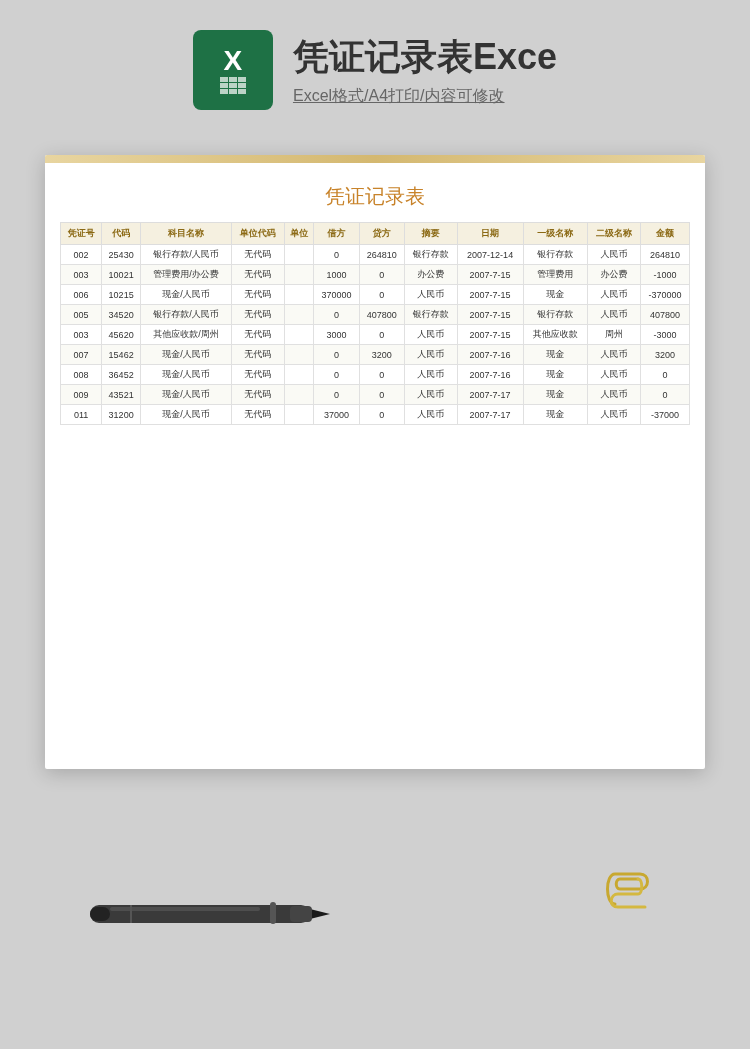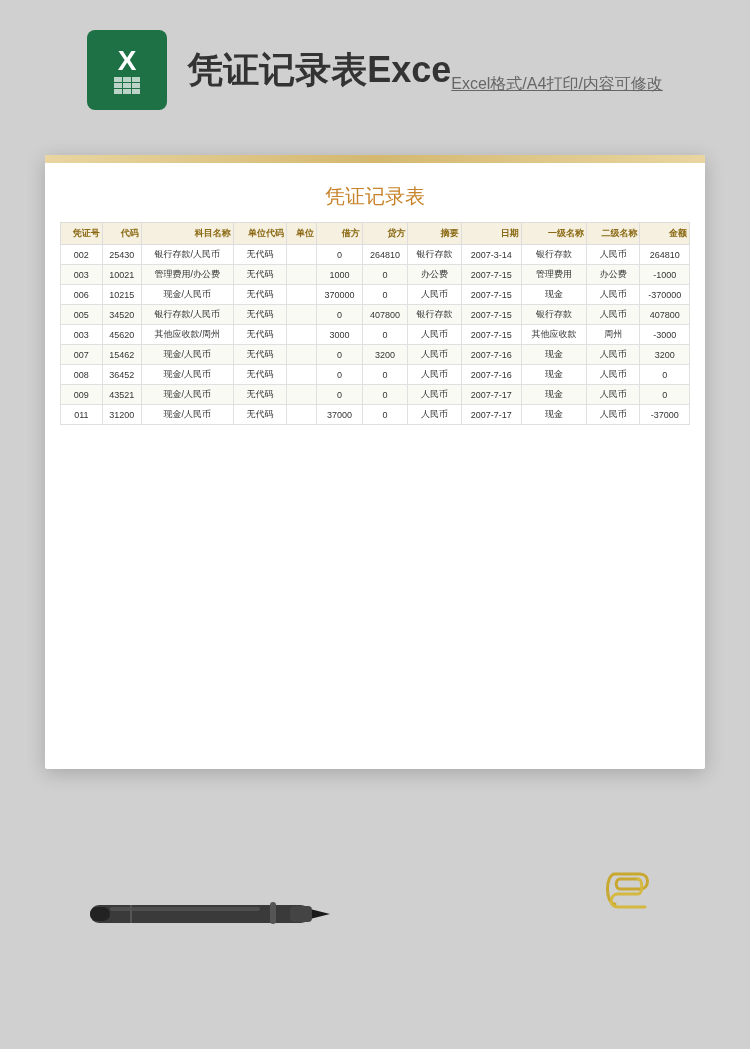--- a/index.html
+++ b/index.html
@@ -58,22 +58,21 @@
       gap: 1px;
       margin-top: 2px;
     }
 
     .excel-grid-cell {
       background: rgba(255,255,255,0.7);
     }
 
     .header-text {
       display: flex;
-      flex-direction: row;
-      align-items: flex-end;
+      flex-direction: column;
     }
 
     .header-title {
       font-size: 36px;
       font-weight: bold;
       color: #333;
     }
 
     .header-subtitle {
       font-size: 16px;
@@ -118,21 +117,21 @@
       border-collapse: collapse;
       font-size: 9px;
     }
 
     .record-table th {
       background: #f5f0e0;
       color: #8b6914;
       font-weight: bold;
       padding: 4px 2px;
       border: 1px solid #ddd;
-      text-align: right;
+      text-align: center;
       white-space: nowrap;
     }
 
     .record-table td {
       padding: 3px 2px;
       border: 1px solid #e0e0e0;
       text-align: center;
       white-space: nowrap;
       color: #333;
       font-size: 9px;
@@ -220,21 +219,21 @@
       <tbody id="table-body">
           <tr>
             <td>002</td>
             <td>25430</td>
             <td>银行存款/人民币</td>
             <td>无代码</td>
             <td></td>
             <td>0</td>
             <td>264810</td>
             <td>银行存款</td>
-            <td>2007-3-14</td>
+            <td>2007-12-14</td>
             <td>银行存款</td>
             <td>人民币</td>
             <td>264810</td>
           </tr>
           <tr>
             <td>003</td>
             <td>10021</td>
             <td>管理费用/办公费</td>
             <td>无代码</td>
             <td></td>

